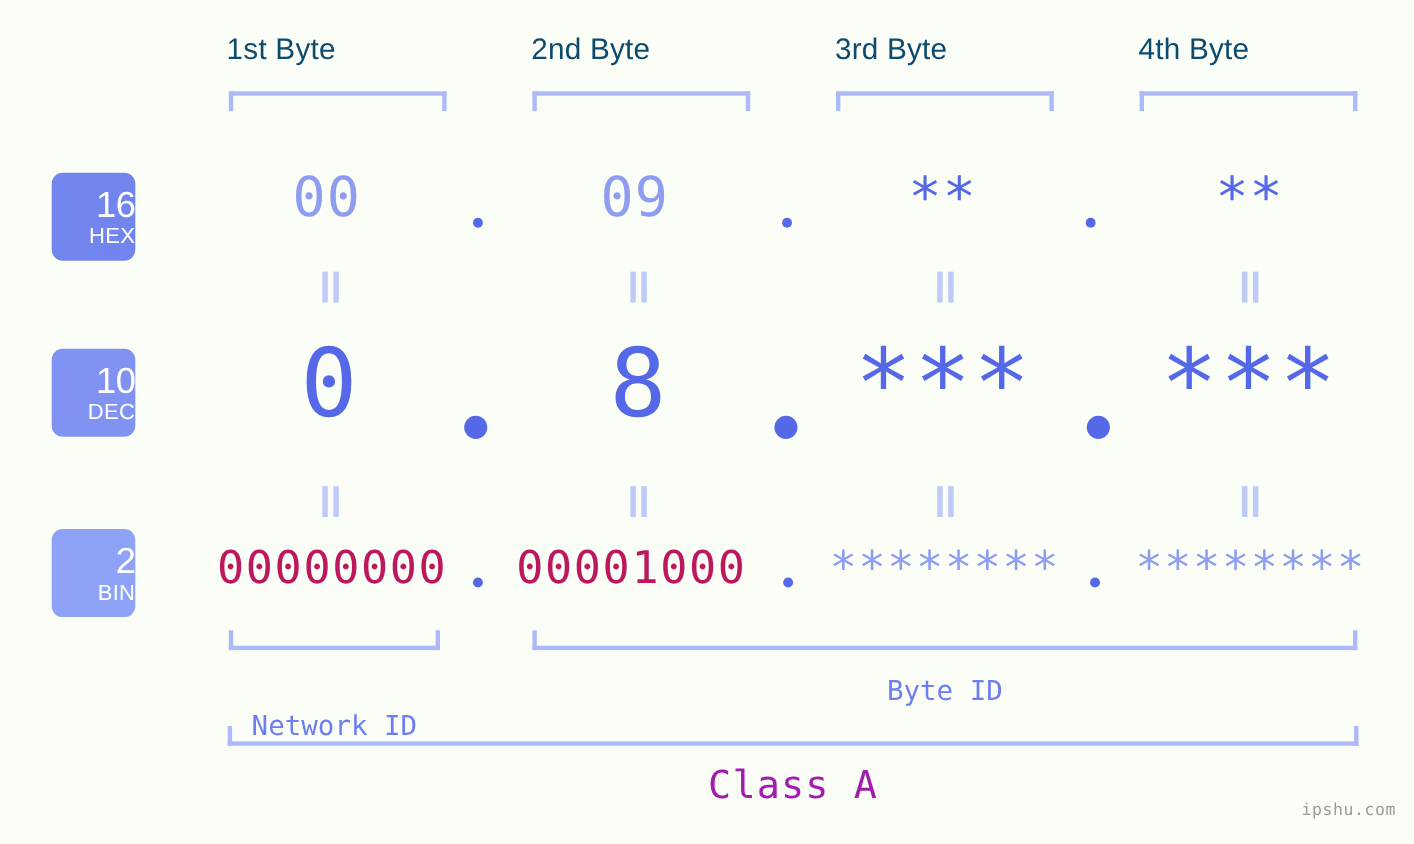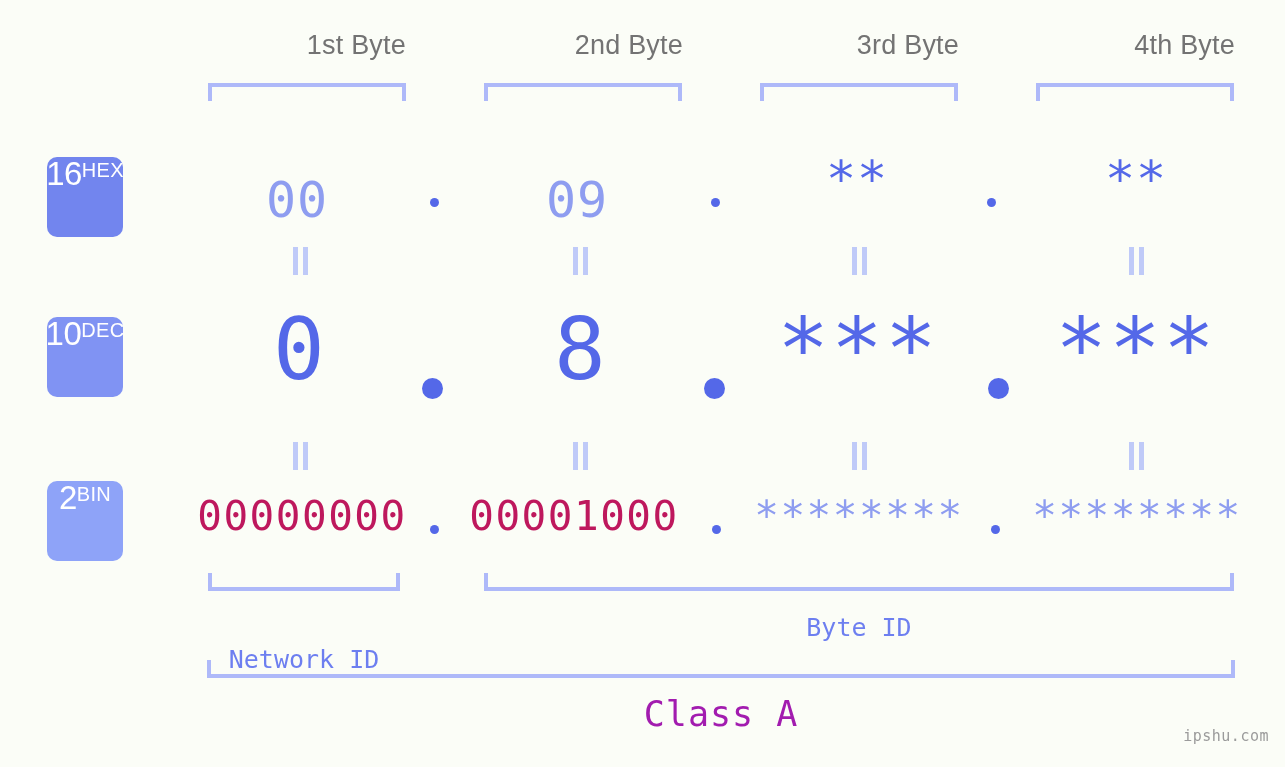--- a/index.html
+++ b/index.html
@@ -17,24 +17,24 @@
     position: relative;
     width: 1285px;
     height: 767px;
   }
 
   
   .byte-label {
     position: absolute;
     top: 30px;
     width: 200px;
-    text-align: right;
+    text-align: left;
     font-family: "Liberation Sans", sans-serif;
     font-size: 27px;
-    color: #737373;
+    color: #0c4a6e;
     letter-spacing: 0.2px;
     white-space: nowrap;
   }
 
   
   .bracket {
     position: absolute;
     border-color: #aeb9f9;
     border-style: solid;
     box-sizing: border-box;
@@ -53,22 +53,22 @@
   
   .badge {
     position: absolute;
     left: 47px;
     width: 76px;
     height: 80px;
     border-radius: 10px;
     color: #ffffff;
     font-family: "Liberation Sans", sans-serif;
     display: flex;
-    flex-direction: row;
-    align-items: flex-start;
+    flex-direction: column;
+    align-items: flex-end;
     justify-content: center;
     line-height: 1;
   }
   .badge .num {
     font-size: 33px;
     letter-spacing: -0.5px;
   }
   .badge .nm {
     font-size: 20px;
     margin-top: 3px;
@@ -85,21 +85,20 @@
     font-family: "DejaVu Sans Mono", monospace;
   }
 
   
   .hex-val {
     top: 150px;
     width: 200px;
     font-size: 50px;
     color: #8e9df0;
     letter-spacing: 1px;
-    margin-top: 21px;
   }
   .hex-star {
     top: 150px;
     width: 200px;
     font-size: 50px;
     color: #5468e8;
     letter-spacing: 1px;
   }
   
   .dec-val {

